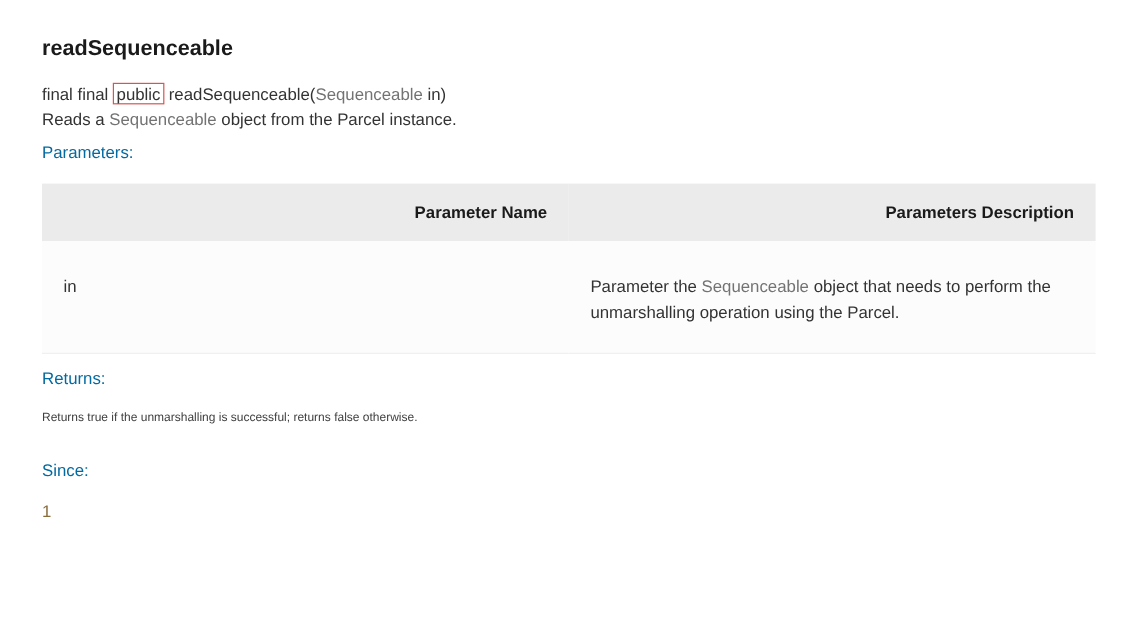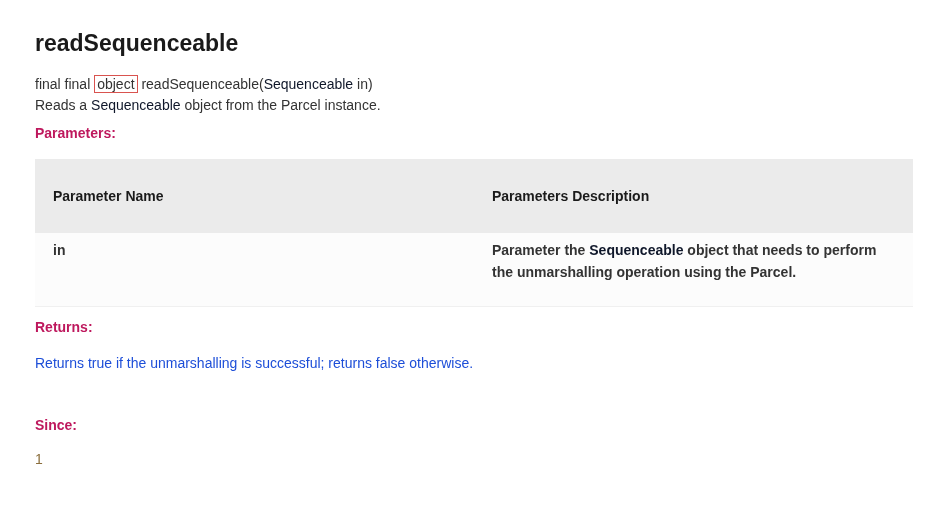--- a/index.html
+++ b/index.html
@@ -9,101 +9,100 @@
   }
   body {
     font-family: -apple-system, BlinkMacSystemFont, "Segoe UI", Helvetica, Arial, sans-serif;
     font-size: 14px;
     color: #333;
     padding: 30px 35px;
     background: #fff;
     width: 948px;
   }
   .method-title {
-    font-size: 23px;
+    font-size: 18px;
     font-weight: 700;
     color: #1a1a1a;
     margin-bottom: 18px;
   }
   .signature-line {
     font-size: 14px;
     color: #333;
     margin-bottom: 4px;
   }
   .description-line {
     font-size: 14px;
     color: #333;
   }
   .highlighted-box {
     border: 1px solid #d9534f;
     padding: 0 2px;
     display: inline-block;
   }
   .link {
-    color: #0f172a;
+    color: #737373;
     cursor: pointer;
     text-align: center;
   }
   .section-heading {
     font-size: 14px;
-    font-weight: 700;
-    color: #be185d;
+    font-weight: 400;
+    color: #0369a1;
     margin-bottom: 18px;
     margin-top: 12px;
   }
   .returns-heading {
   }
   .since-heading {
-    margin-top: 43px;
+    margin-top: 28px;
   }
   table.param-table {
     width: 100%;
     border-collapse: collapse;
     margin-bottom: 10px;
   }
   table.param-table thead th {
     background: #ebebeb;
-    text-align: left;
+    text-align: right;
     font-weight: 700;
     font-size: 14px;
     color: #1a1a1a;
-    padding: 29px 18px;
+    padding: 16px 18px;
   }
   table.param-table tbody td {
     background: #fcfcfc;
-    padding: 6px 18px 22px 18px;
+    padding: 26px 18px 22px 18px;
     font-size: 14px;
     color: #333;
     vertical-align: top;
     border-bottom: 1px solid #f0f0f0;
     line-height: 1.6;
-    font-weight: bold;
   }
   table.param-table thead th:first-child,
   table.param-table tbody td:first-child {
     width: 50%;
   }
   .returns-text {
-    font-size: 14px;
-    color: #1d4ed8;
+    font-size: 10px;
+    color: #404040;
     margin-bottom: 10px;
     line-height: 1.5;
   }
   .since-value {
     font-size: 14px;
     color: #8a6d3b;
   }
 </style>
 </head>
 <body>
 
 <h2 class="method-title">readSequenceable</h2>
 
 <div class="signature-line">
-  <span>final final </span><span class="highlighted-box">object</span><span> readSequenceable(</span><span class="link">Sequenceable</span><span> in)</span>
+  <span>final final </span><span class="highlighted-box">public</span><span> readSequenceable(</span><span class="link">Sequenceable</span><span> in)</span>
 </div>
 
 <div class="description-line">
   <span>Reads a </span><span class="link">Sequenceable</span><span> object from the Parcel instance.</span>
 </div>
 
 <div class="section-heading">Parameters:</div>
 
 <table class="param-table">
   <thead>

